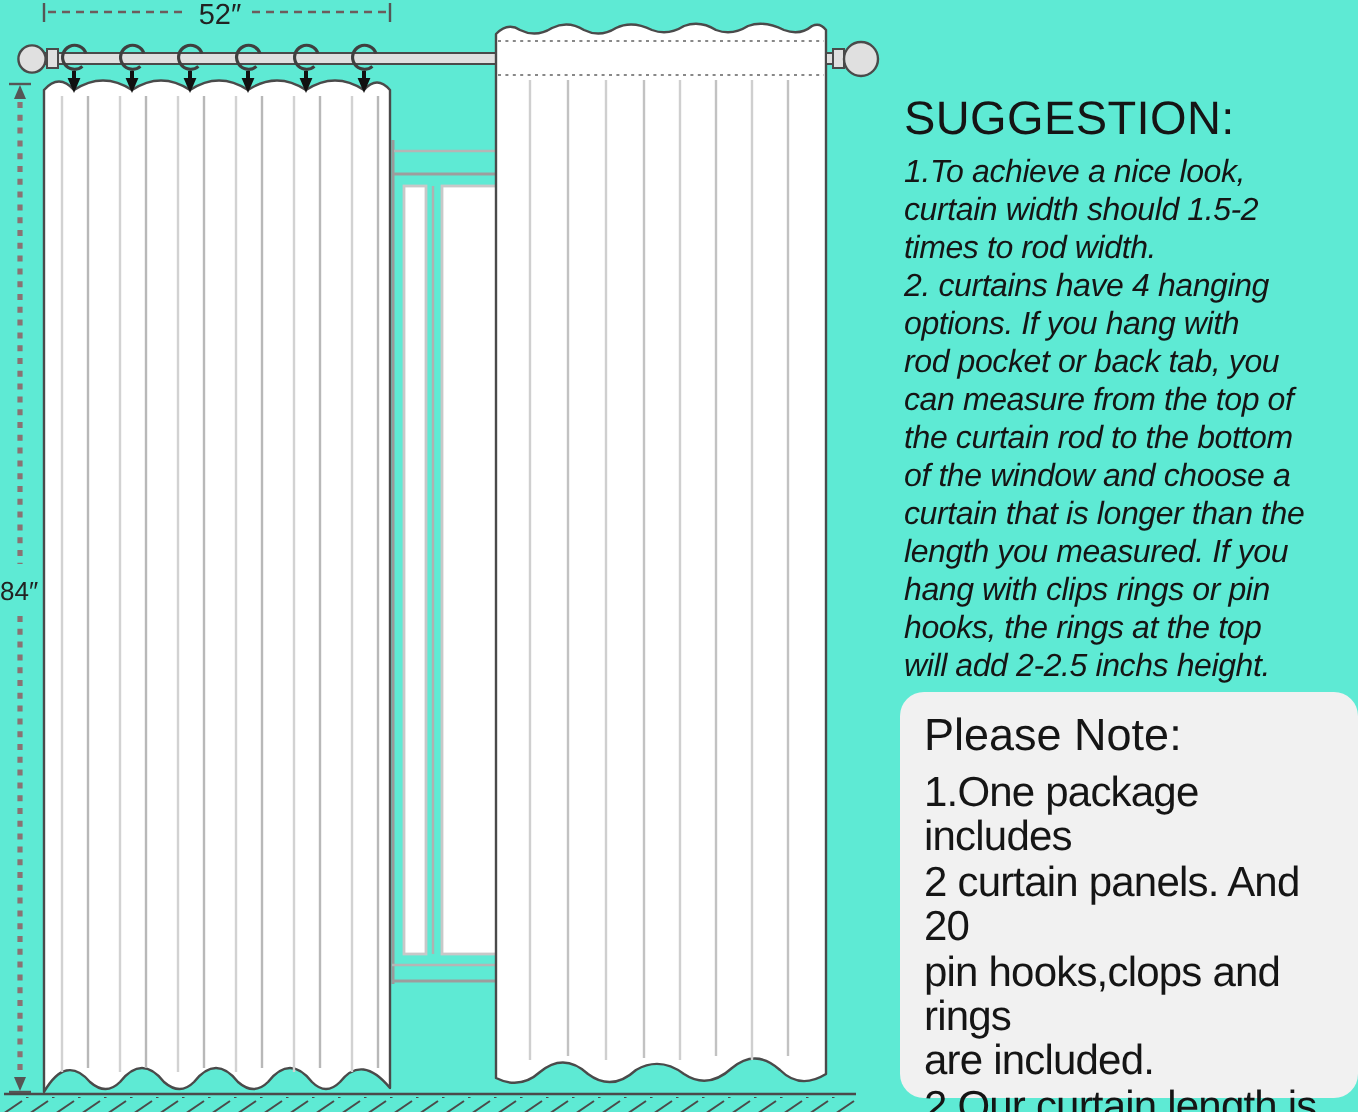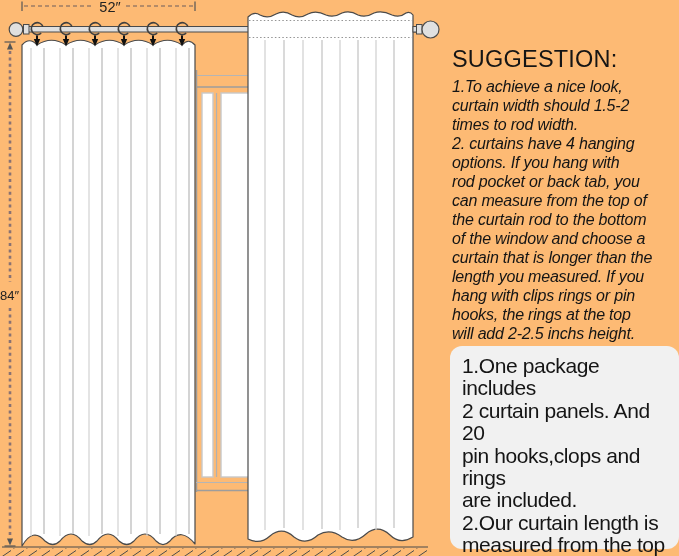--- a/index.html
+++ b/index.html
@@ -1,19 +1,19 @@
 <!DOCTYPE html>
 <html><head>
 <meta charset="utf-8">
 <style>
   html,body{margin:0;padding:0;background:#ffffff;}
   #stage{
     position:relative;
     width:679px;height:556px;
-    background:#fdba74;
+    background:#5eead4;
     font-family:"Liberation Sans", sans-serif;
     color:#1a1a1a;
     overflow:hidden;
   }
   #drawing{position:absolute;left:0;top:0;}
   .text-col{
     position:absolute;left:452px;top:10px;width:226px;margin-top:36px;
   }
   .suggestion-title{
     font-size:23.5px;font-weight:500;letter-spacing:0.2px;
@@ -195,20 +195,21 @@
 the curtain rod to the bottom
 of the window and choose a
 curtain that is longer than the
 length you measured. If you
 hang with clips rings or pin
 hooks, the rings at the top
 will add 2-2.5 inchs height.</p>
   </div>
 
   <div class="note-box">
+    <h3 class="note-title">Please Note:</h3>
     <p class="note-body">1.One package includes
 2 curtain panels. And 20
 pin hooks,clops and rings
 are included.
 2.Our curtain length is
 measured from the top to
 the bottom of the curtian.</p>
   </div>
 
 </div>

